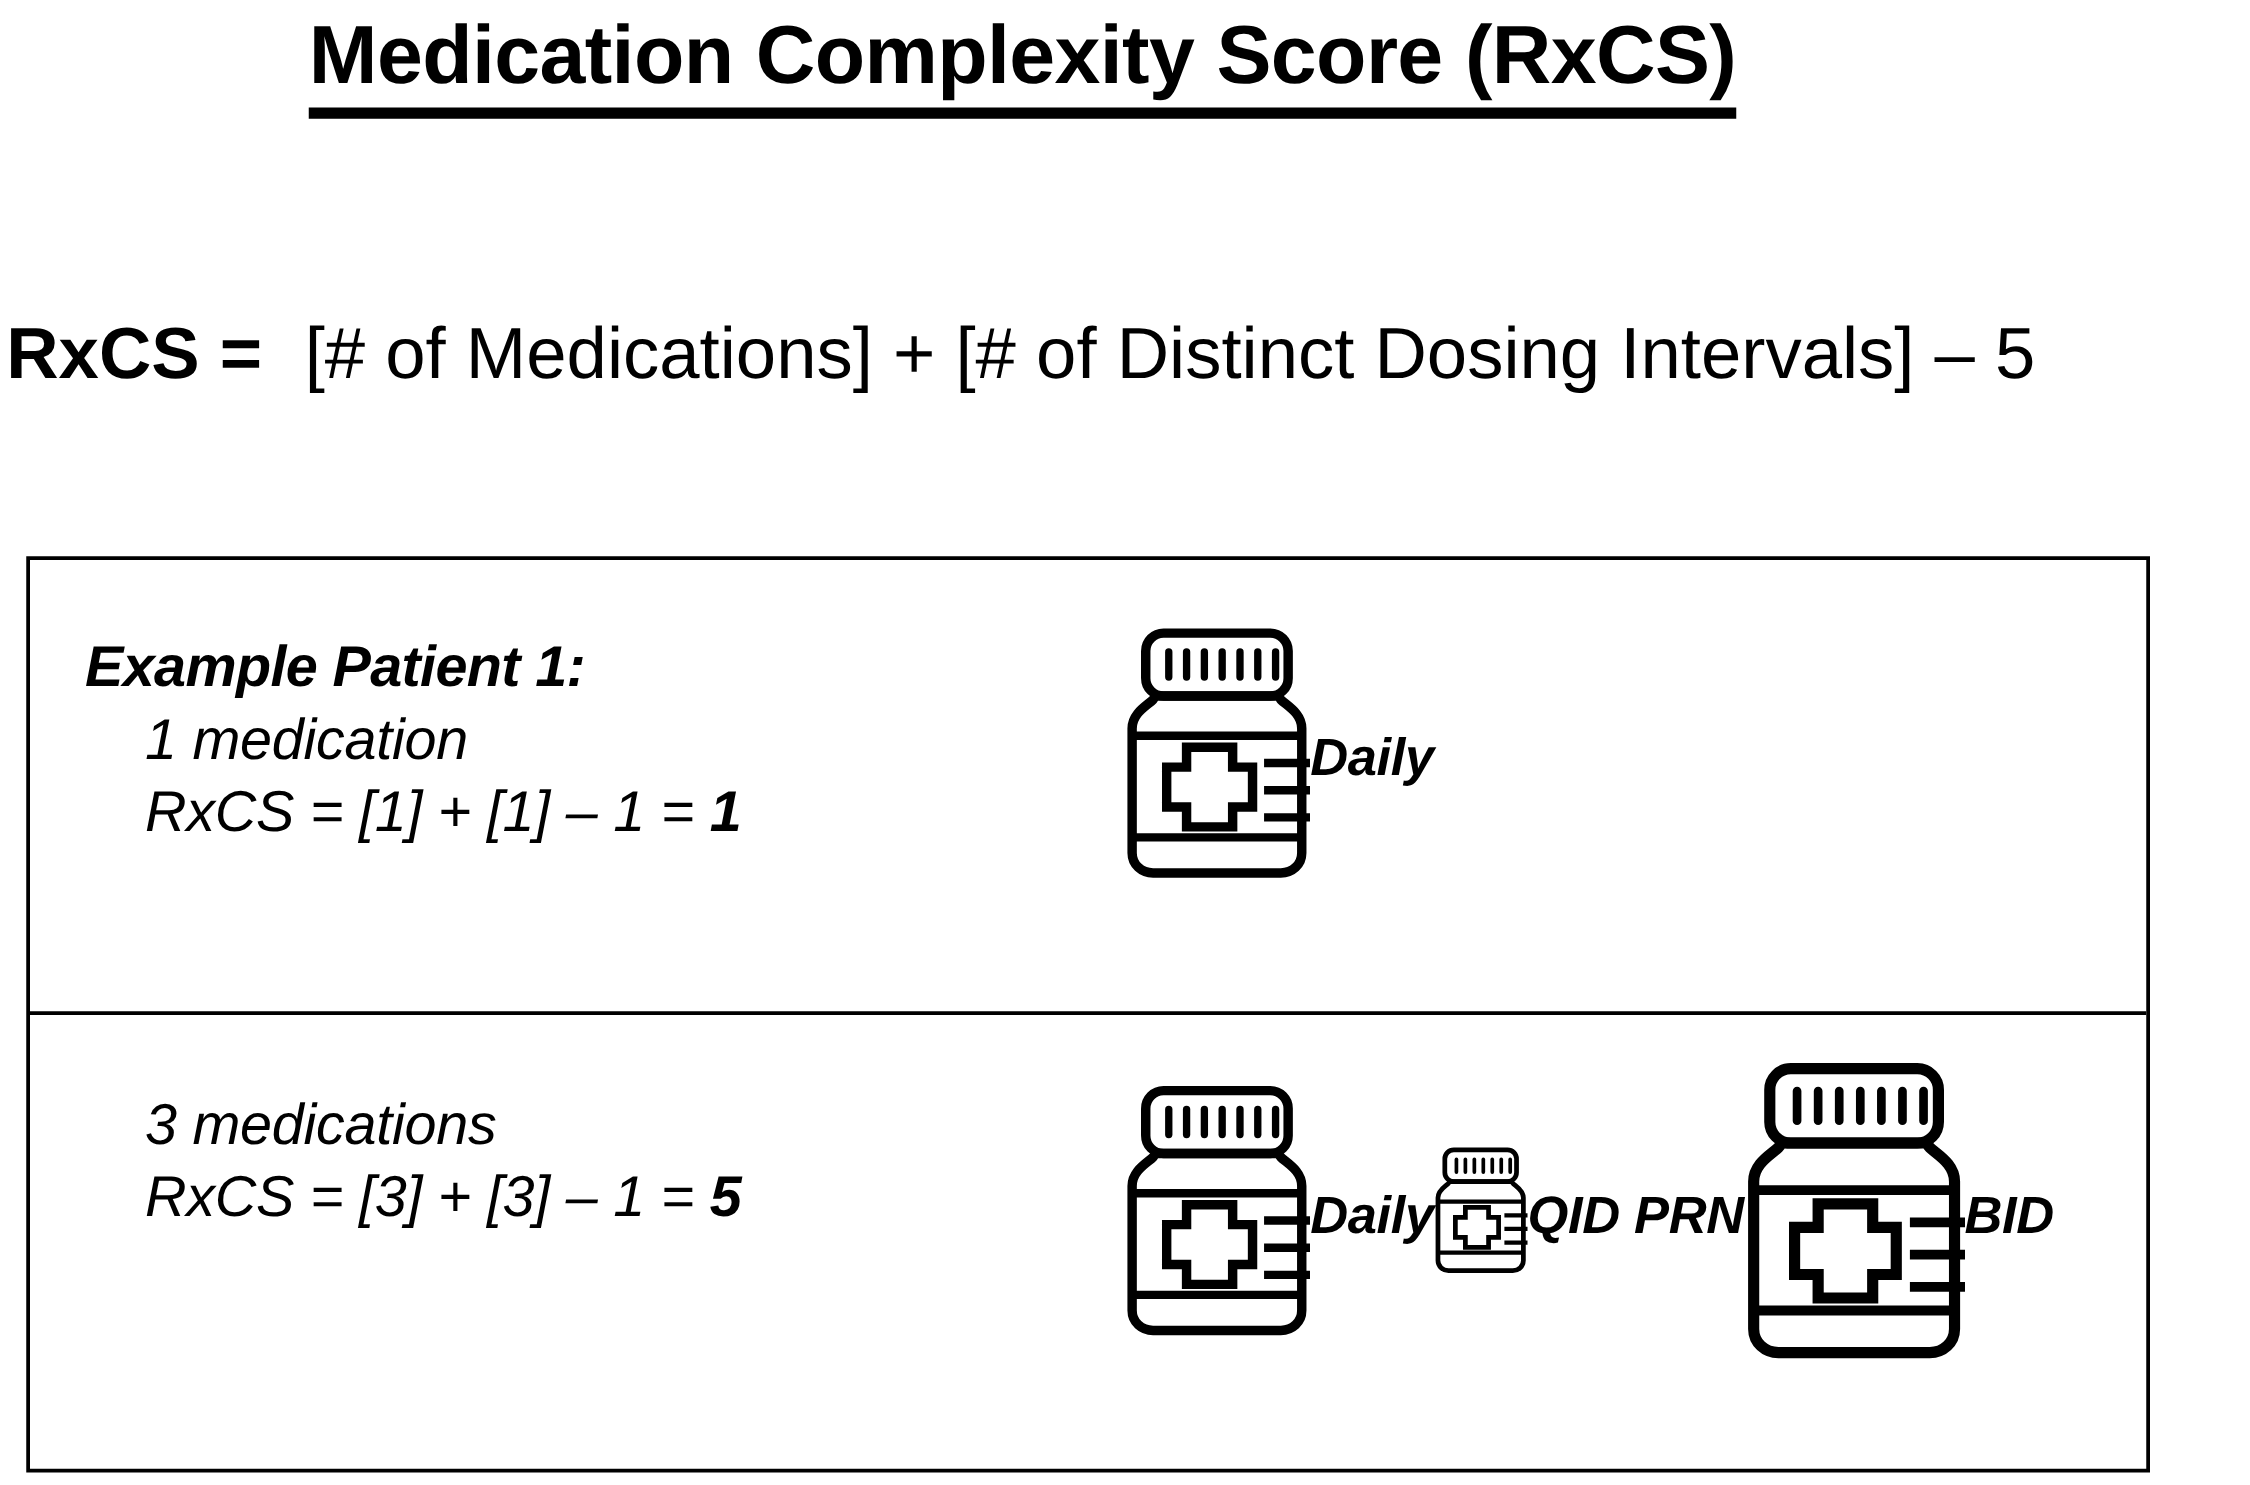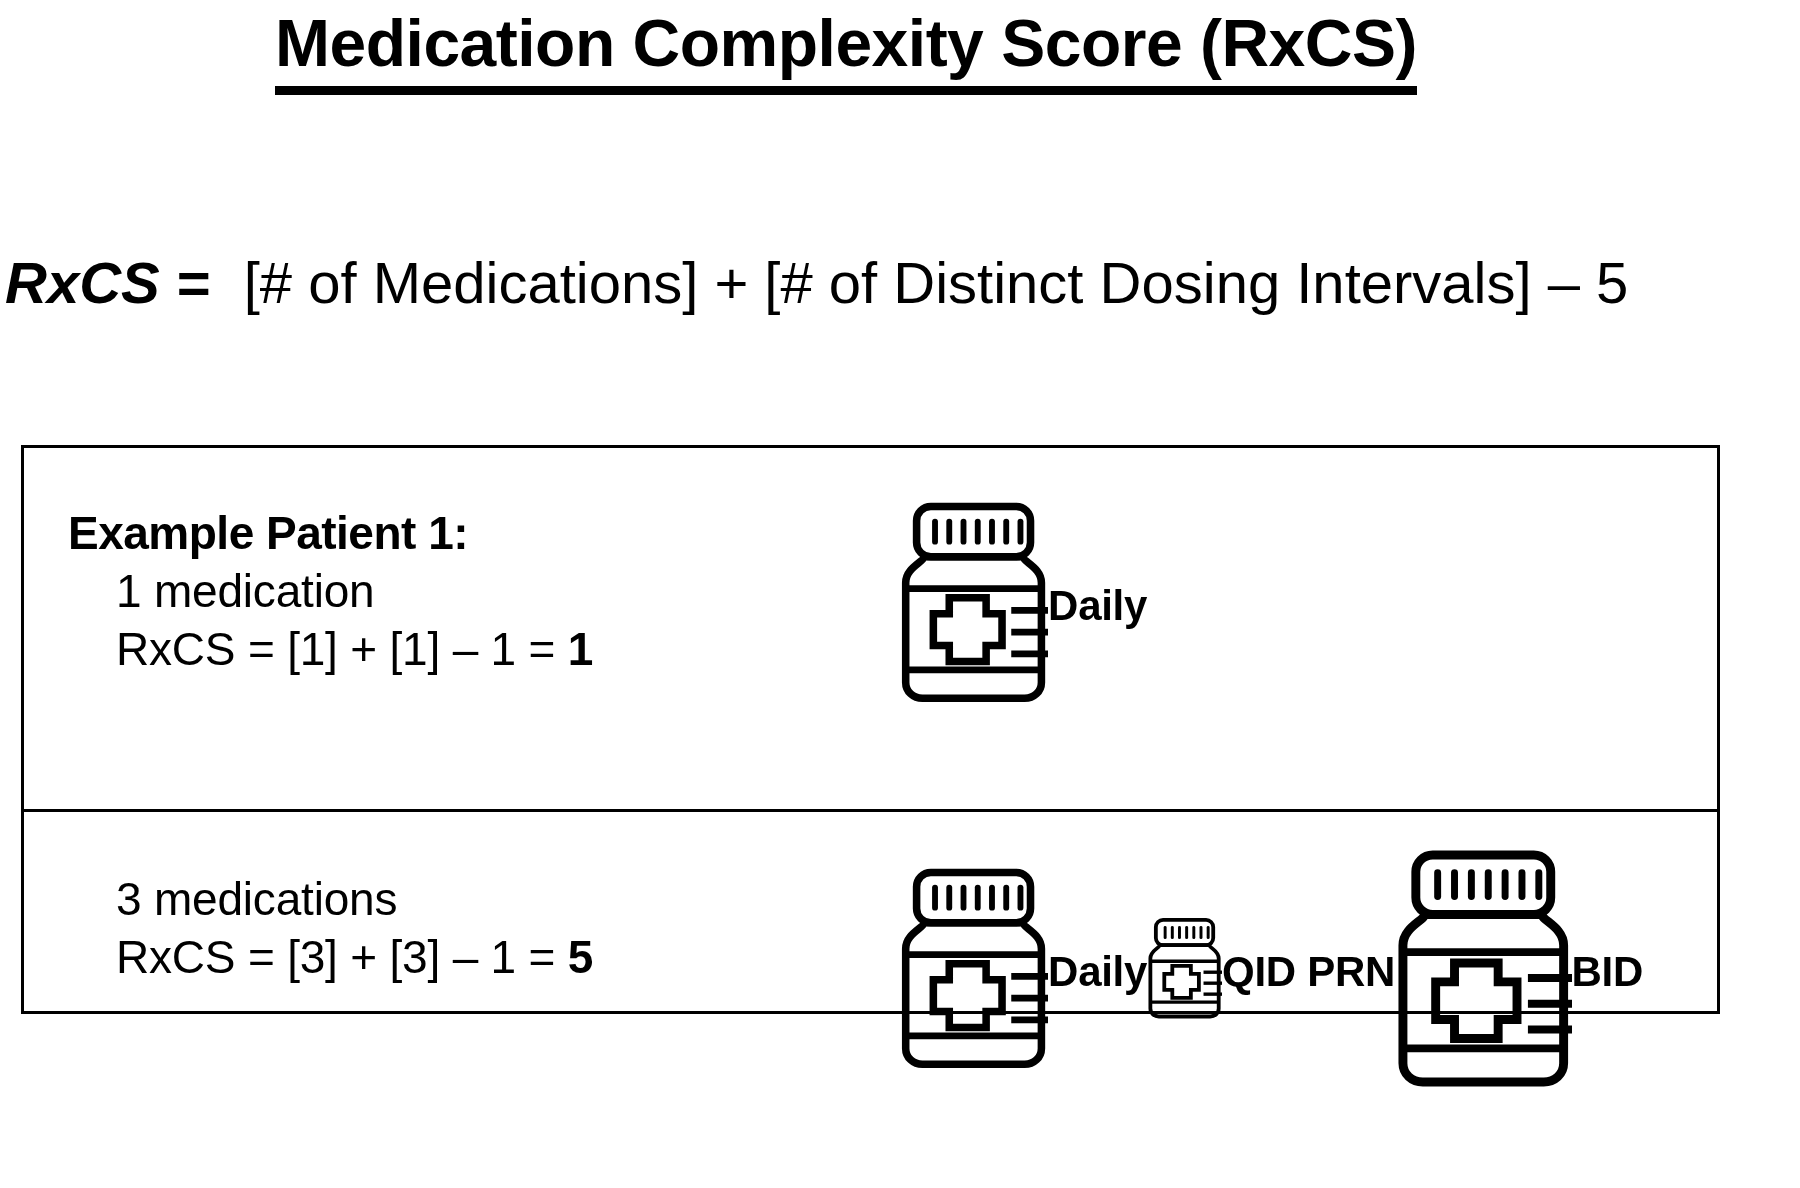--- a/index.html
+++ b/index.html
@@ -16,21 +16,20 @@
     overflow: hidden;
   }
 
   
   #title-wrap {
     position: absolute;
     left: 0;
     top: 4px;
     width: 1636px;
     text-align: center;
-    margin-left: 28px;
   }
   #page-title {
     display: inline-block;
     font-size: 66px;
     font-weight: bold;
     letter-spacing: -0.5px;
     line-height: 78px;
     padding-bottom: 4px;
     border-bottom: 9px solid #000;
     white-space: nowrap;
@@ -42,37 +41,37 @@
     left: 5px;
     top: 238px;
     width: 1795px;
     white-space: nowrap;
     line-height: 90px;
     font-size: 58px;
   }
   #formula-lhs {
     font-weight: bold;
     font-size: 58px;
-    font-style: italic;
   }
   #formula-gap { display: inline-block; width: 34px; }
   #formula-rhs {
     font-weight: normal;
     font-size: 58px;
   }
 
   
   #examples-box {
     position: absolute;
     left: 21px;
     top: 445px;
     width: 1699px;
-    height: 569px;
+    height: 733px;
     border: 3px solid #000;
     box-sizing: border-box;
+    font-style: italic;
   }
   .example-row {
     position: relative;
     box-sizing: border-box;
     height: 364px;
   }
   #example-row-1 { border-bottom: 3px solid #000; }
 
   .example-text {
     position: absolute;

